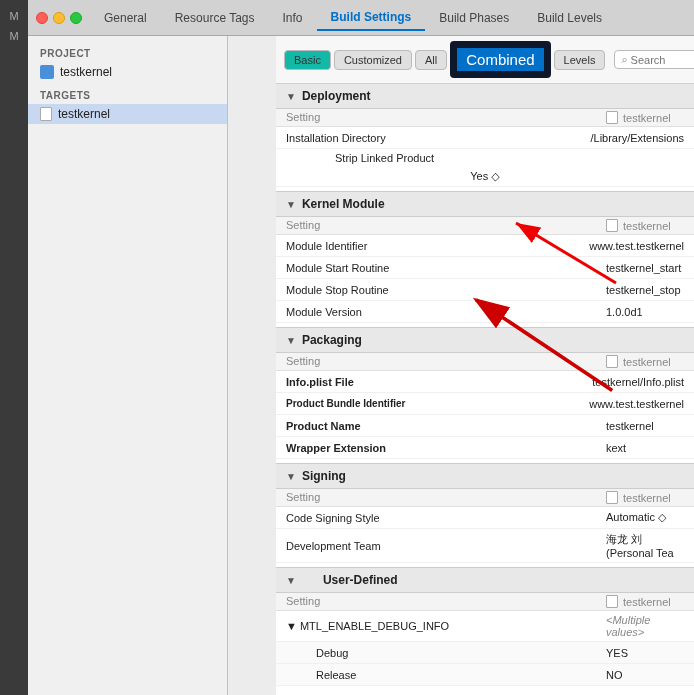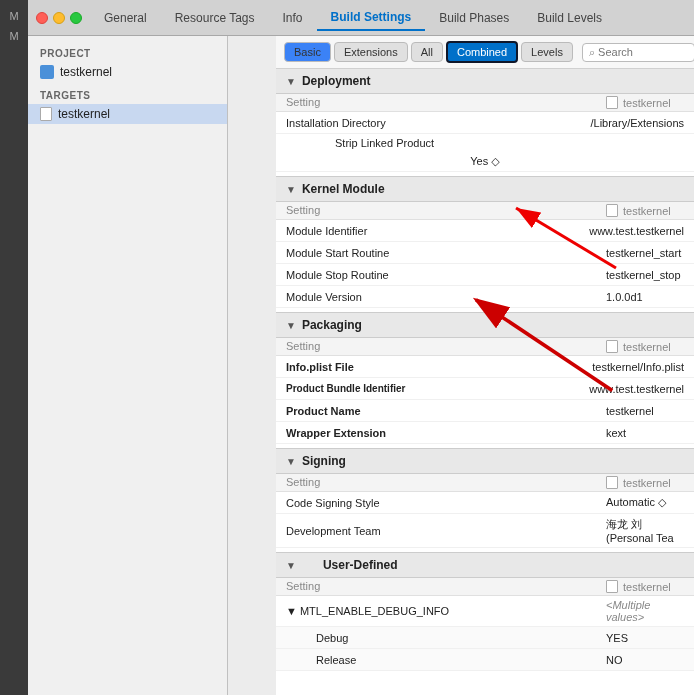--- a/index.html
+++ b/index.html
@@ -42,24 +42,24 @@
         <div style="font-size:10px; font-weight:700; color:#666; padding:8px 12px 3px; letter-spacing:0.5px;">TARGETS</div>
         <div style="display:flex; align-items:center; padding:3px 12px; font-size:12px; color:#222; cursor:pointer; gap:6px; background:#c8d8f0;">
           <span style="display:inline-block; width:12px; height:14px; background:#fff; border:1px solid #aaa; border-radius:1px; flex-shrink:0;"></span>
           <span>testkernel</span>
         </div>
       </div>
 
       <div style="flex:1; display:flex; flex-direction:column; background:#fff; overflow:hidden; position:relative;">
 
         <div style="display:flex; align-items:center; gap:3px; padding:5px 8px; background:#f7f7f7; border-bottom:1px solid #d0d0d0;">
-          <button style="padding:3px 9px; font-size:11px; border-radius:4px; border:1px solid #bbb; background:#3b82f6; cursor:pointer; color:#333;">Basic</button>
-          <button style="padding:3px 9px; font-size:11px; border-radius:4px; border:1px solid #bbb; background:#e0e0e0; cursor:pointer; color:#333;">Extensions</button>
+          <button style="padding:3px 9px; font-size:11px; border-radius:4px; border:1px solid #bbb; background:#14b8a6; cursor:pointer; color:#333;">Basic</button>
+          <button style="padding:3px 9px; font-size:11px; border-radius:4px; border:1px solid #bbb; background:#e0e0e0; cursor:pointer; color:#333;">Customized</button>
           <button style="padding:3px 9px; font-size:11px; border-radius:4px; border:1px solid #bbb; background:#e0e0e0; cursor:pointer; color:#333;">All</button>
-          <button style="padding:3px 9px; font-size:11px; border-radius:4px; border:2px solid #0f172a; background:#0070c9; cursor:pointer; color:#fff;">Combined</button>
+          <button style="padding:3px 9px; font-size:15px; border-radius:4px; border:7px solid #0f172a; background:#0070c9; cursor:pointer; color:#fff;">Combined</button>
           <button style="padding:3px 9px; font-size:11px; border-radius:4px; border:1px solid #bbb; background:#e0e0e0; cursor:pointer; color:#333;">Levels</button>
           <div style="display:flex; align-items:center; border:1px solid #bbb; border-radius:4px; background:#fff; padding:2px 6px; gap:3px; margin-left:6px;">
             <span style="color:#888; font-size:11px;">⌕</span>
             <input placeholder="Search" style="border: none; outline: none; font-size: 11px; background: transparent; width: 90px;">
           </div>
         </div>
 
         <div style="flex:1; overflow-y:auto;">
 
           <div>

